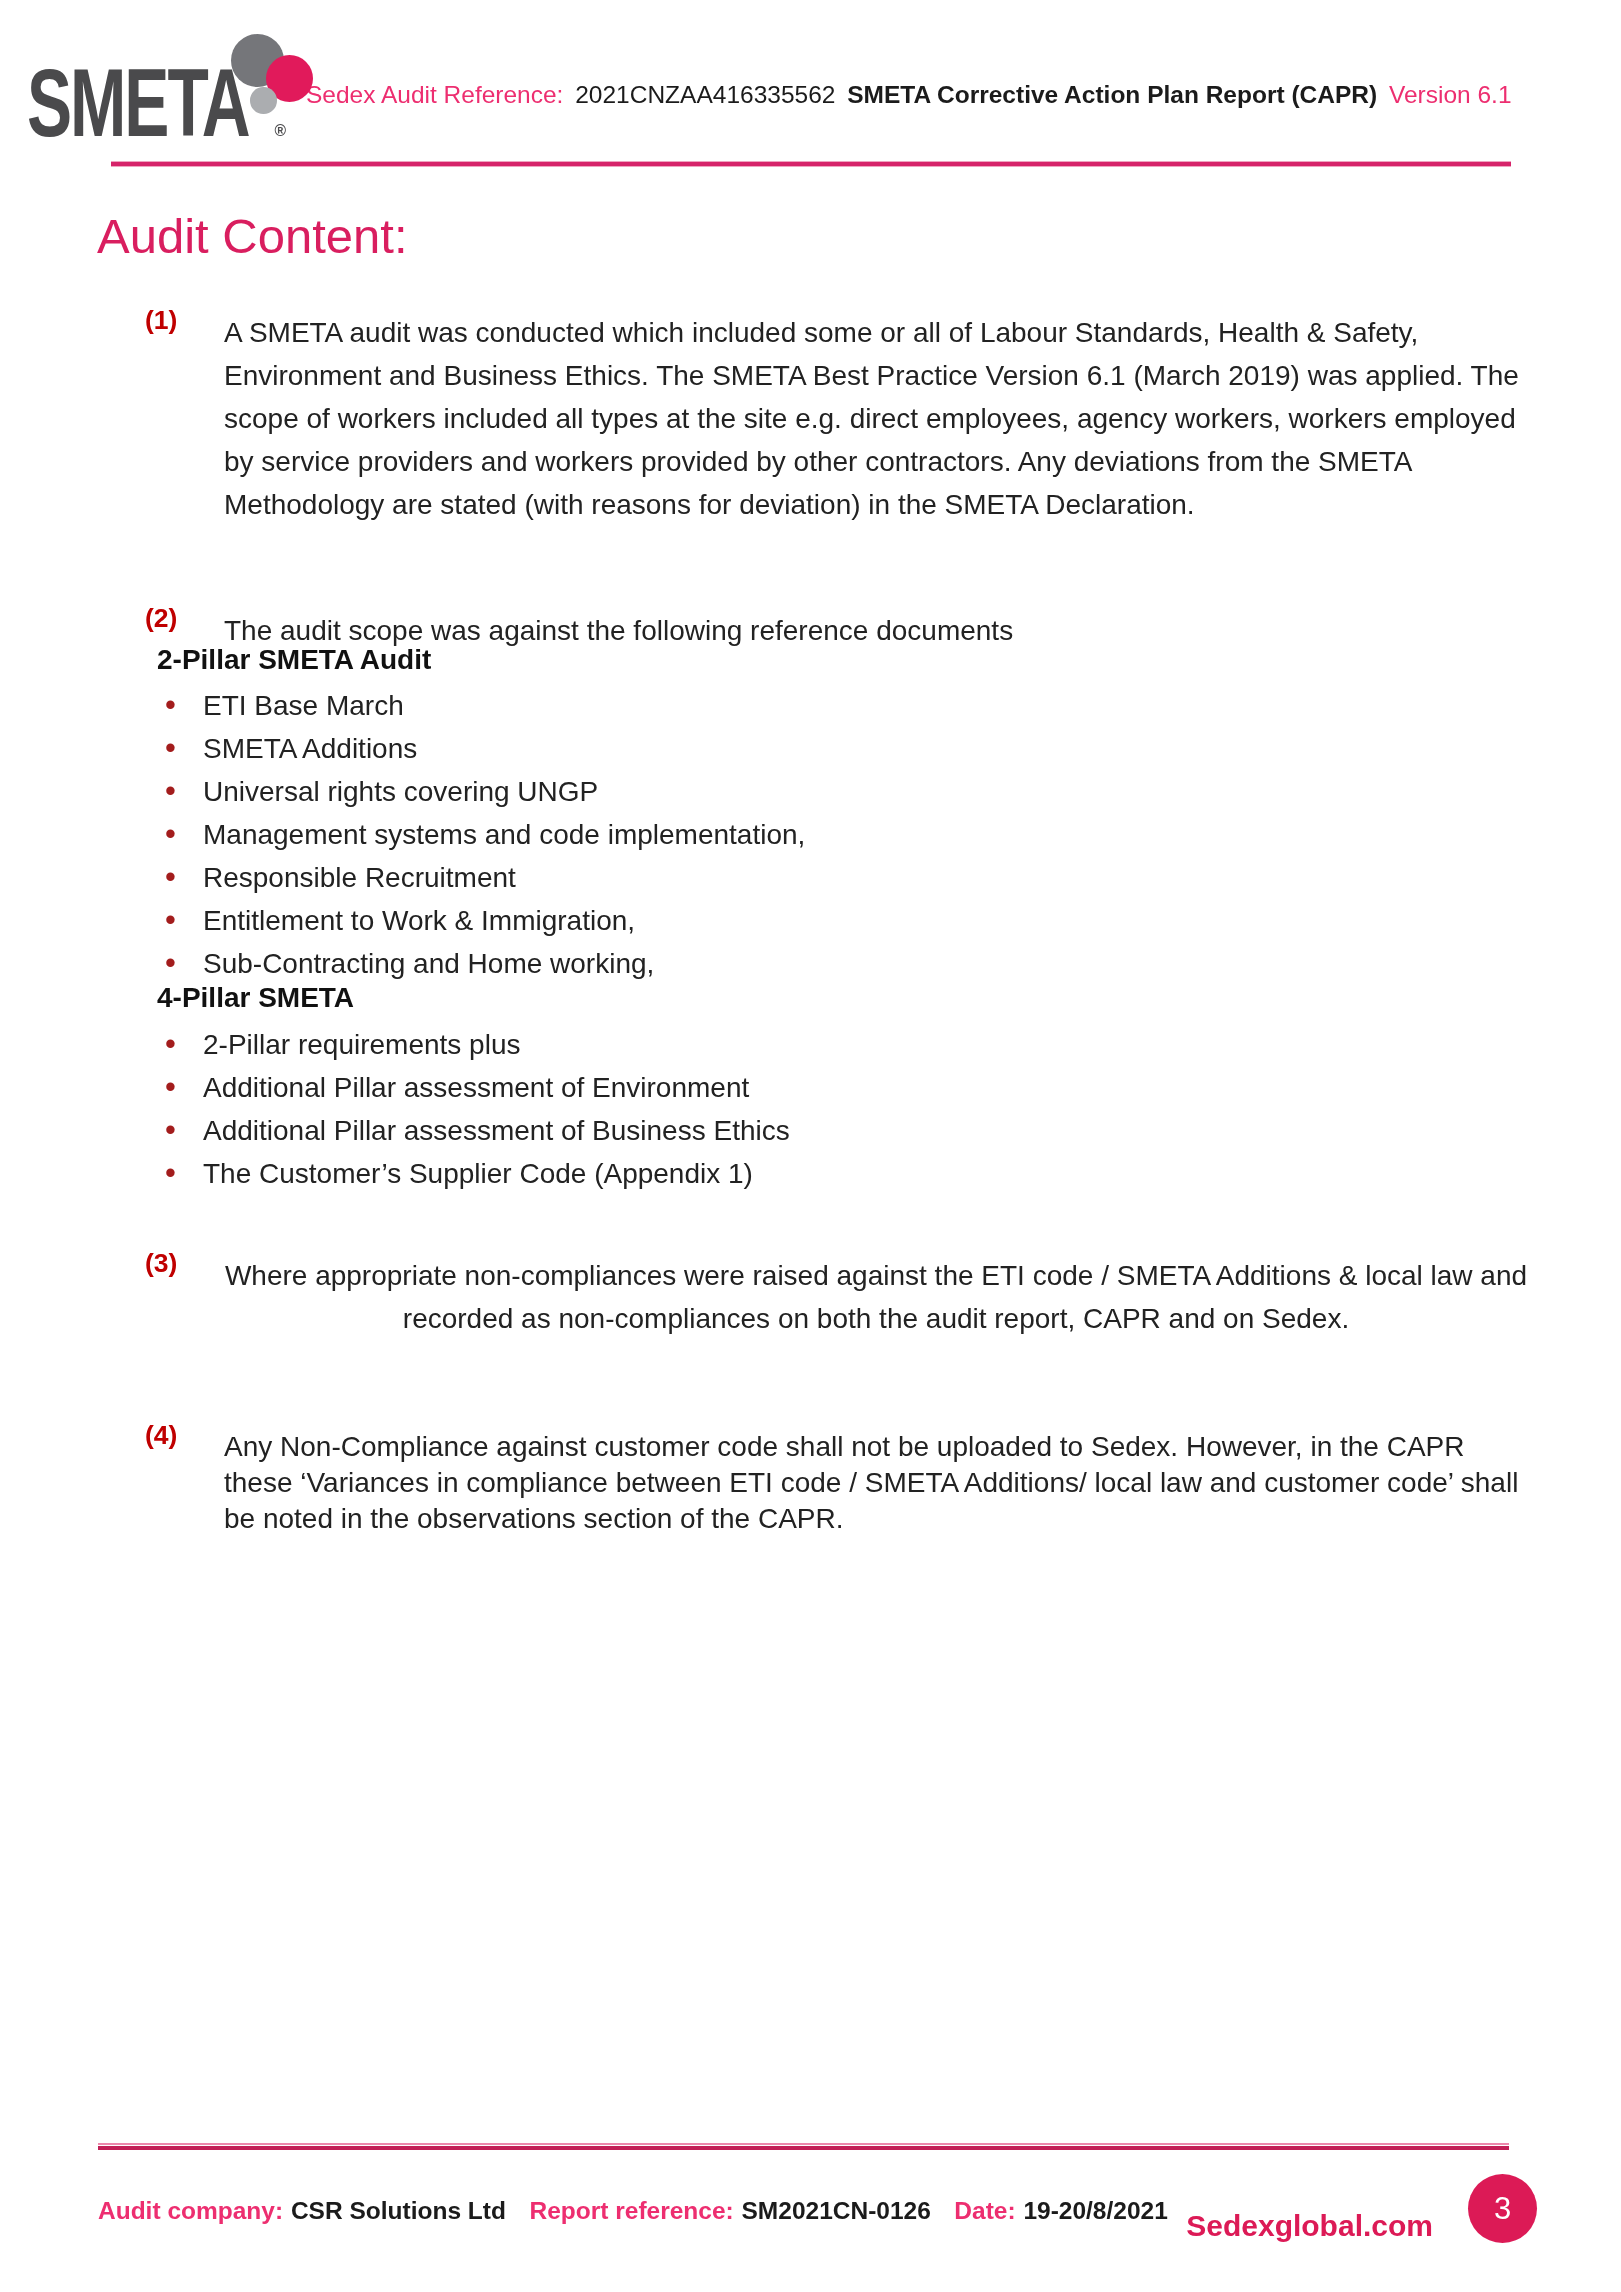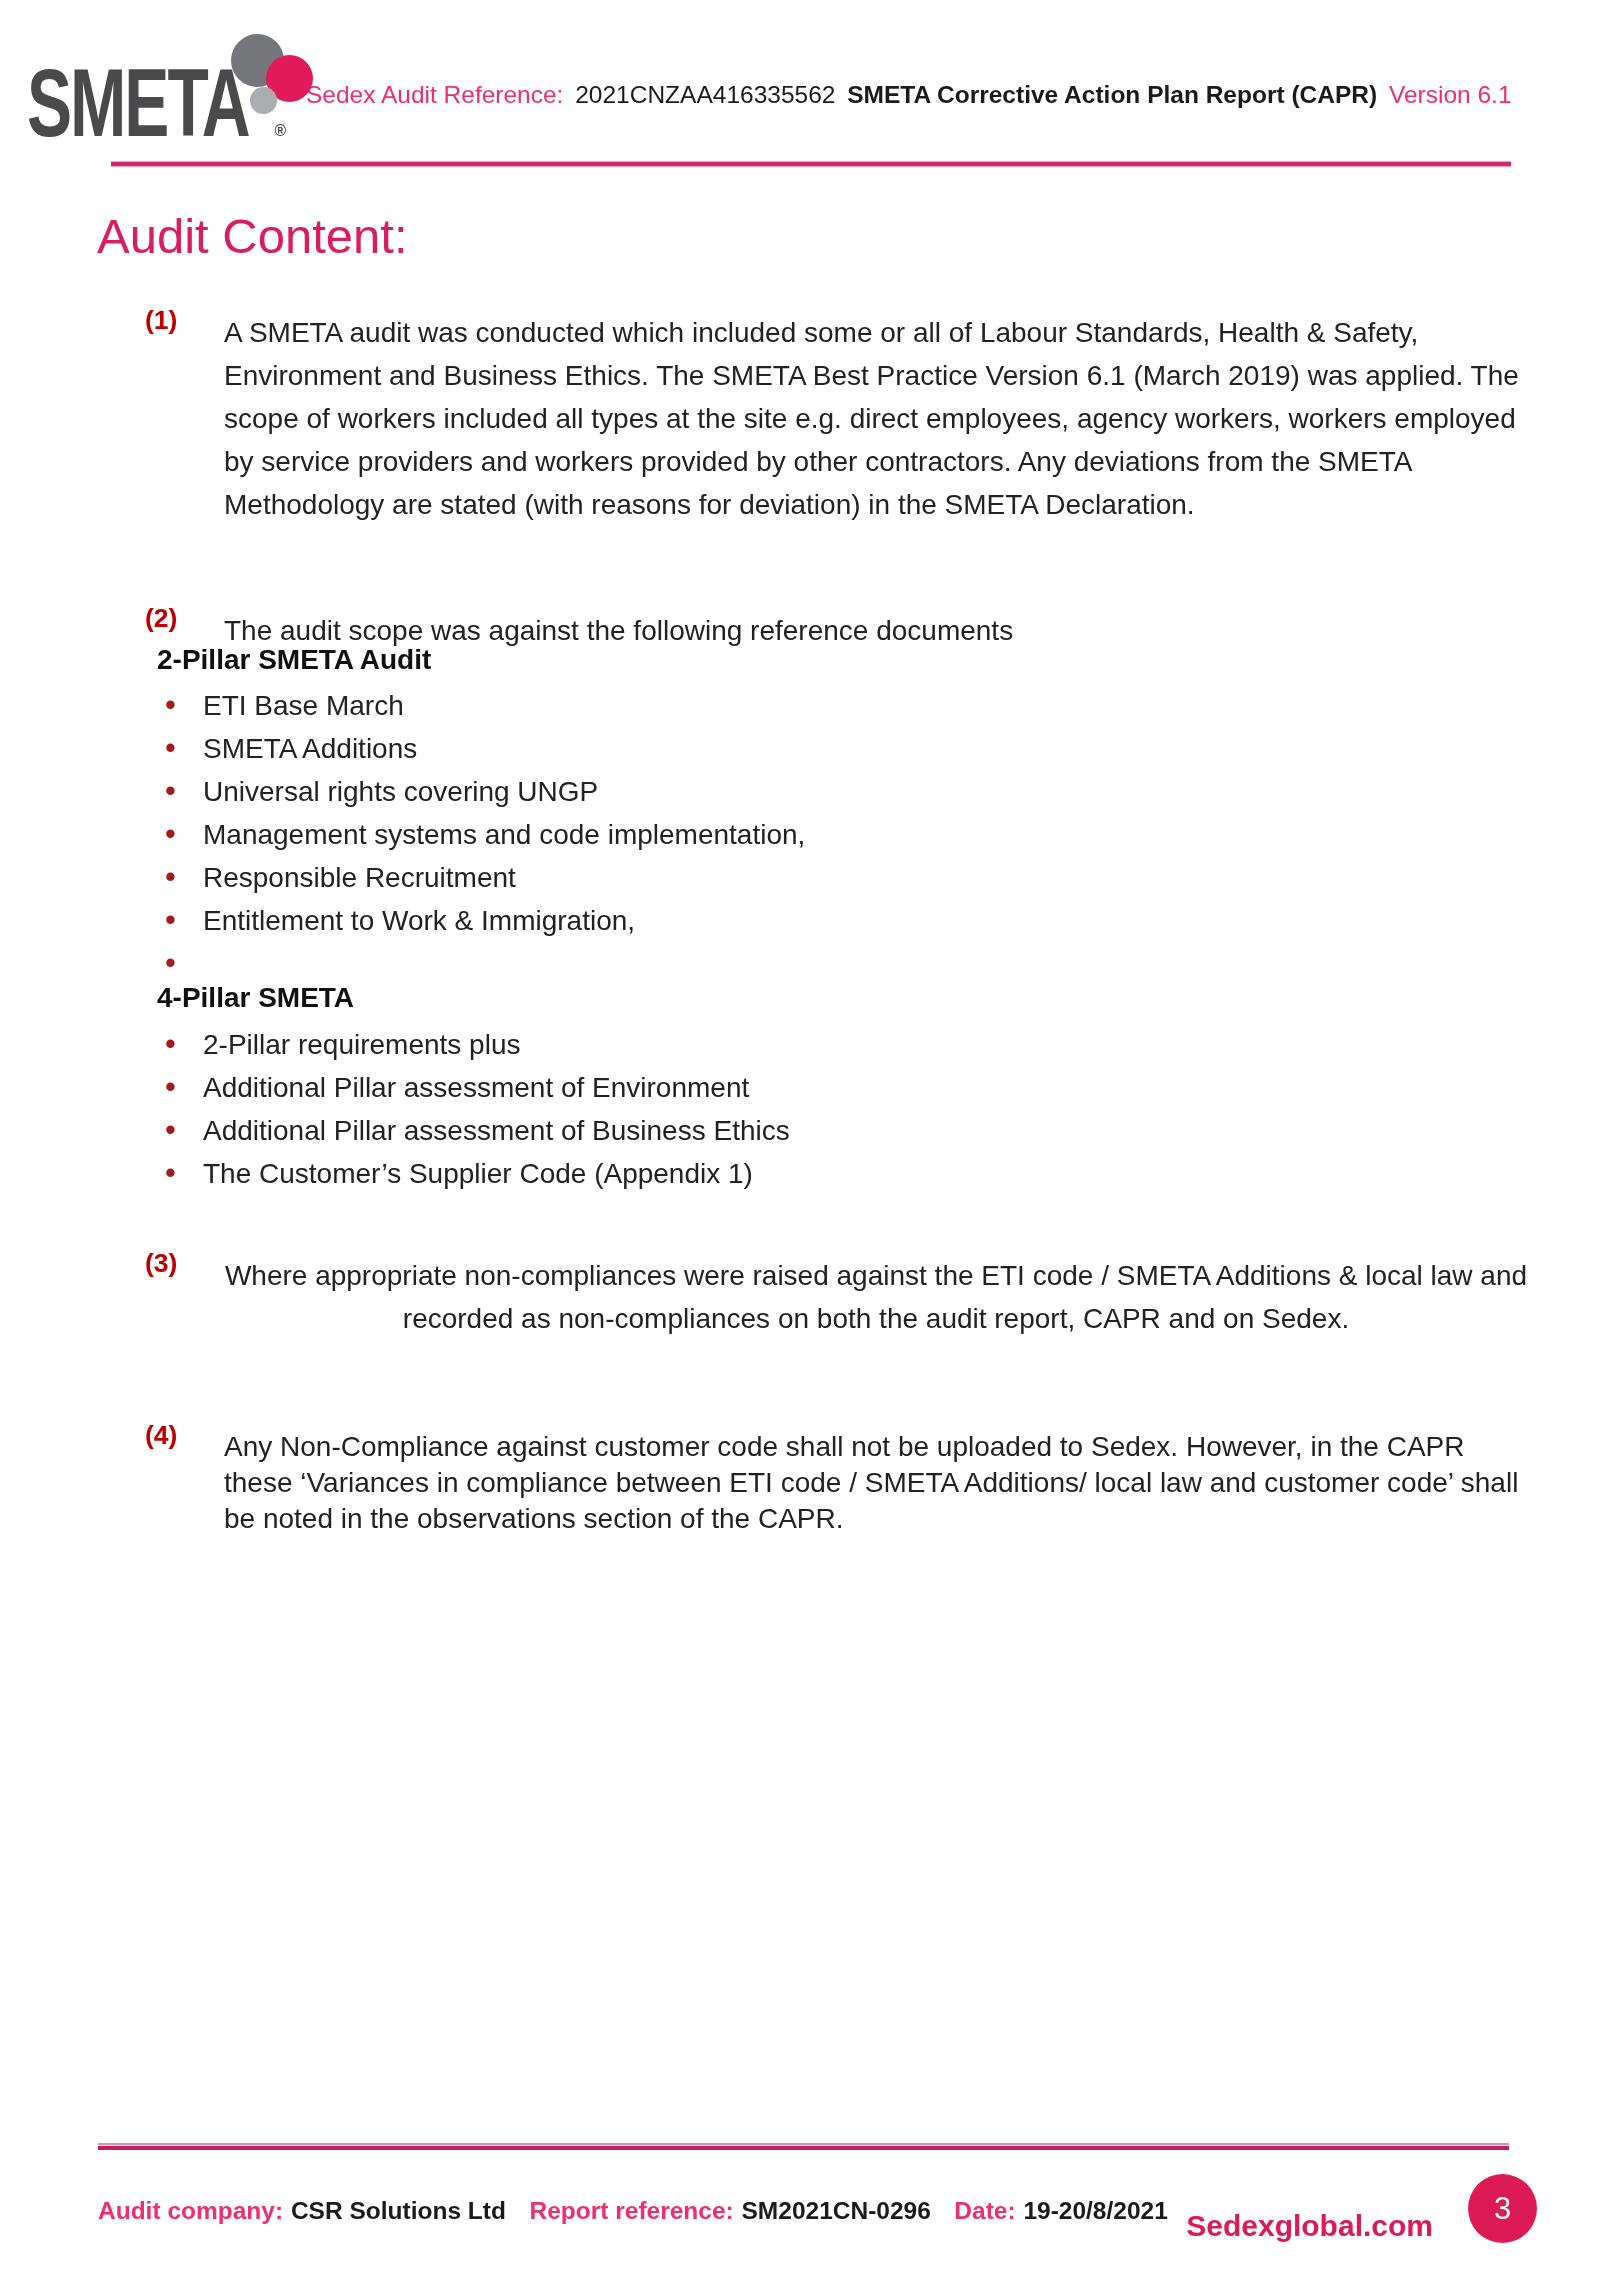--- a/index.html
+++ b/index.html
@@ -158,20 +158,21 @@
     <li>
       <span class="bullet">•</span>
       <span class="btext">Responsible Recruitment</span>
     </li>
     <li>
       <span class="bullet">•</span>
       <span class="btext">Entitlement to Work &amp; Immigration,</span>
     </li>
     <li>
       <span class="bullet">•</span>
+      <span class="btext">Sub-Contracting and Home working,</span>
     </li>
   </ul>
 
   <h2 class="pillar-heading h4p">4-Pillar SMETA</h2>
 
   <ul class="blist list-4pillar">
     <li>
       <span class="bullet">•</span>
       <span class="btext">2-Pillar requirements plus</span>
     </li>
@@ -195,21 +196,21 @@
   </div>
 
   <div class="num-item item4">
     <span class="num">(4)</span>
     <p>Any Non-Compliance against customer code shall not be uploaded to Sedex. However, in the CAPR these ‘Variances in compliance between ETI code / SMETA Additions/ local law and customer code’ shall be noted in the observations section of the CAPR.</p>
   </div>
 
   <div class="footer-rule"></div>
 
   <div class="footer-left">
-    <span class="lbl">Audit company:</span><span class="val">CSR Solutions Ltd</span><span class="lbl">Report reference:</span><span class="val">SM2021CN-0296</span><span class="lbl">Date:</span><span class="val">19-20/8/2021</span>
+    <span class="lbl">Audit company:</span><span class="val">CSR Solutions Ltd</span><span class="lbl">Report reference:</span><span class="val">SM2021CN-0126</span><span class="lbl">Date:</span><span class="val">19-20/8/2021</span>
   </div>
 
   <div class="footer-right">
     <span class="website">Sedexglobal.com</span>
     <div class="page-badge">3</div>
   </div>
 
 </div>
 
 

